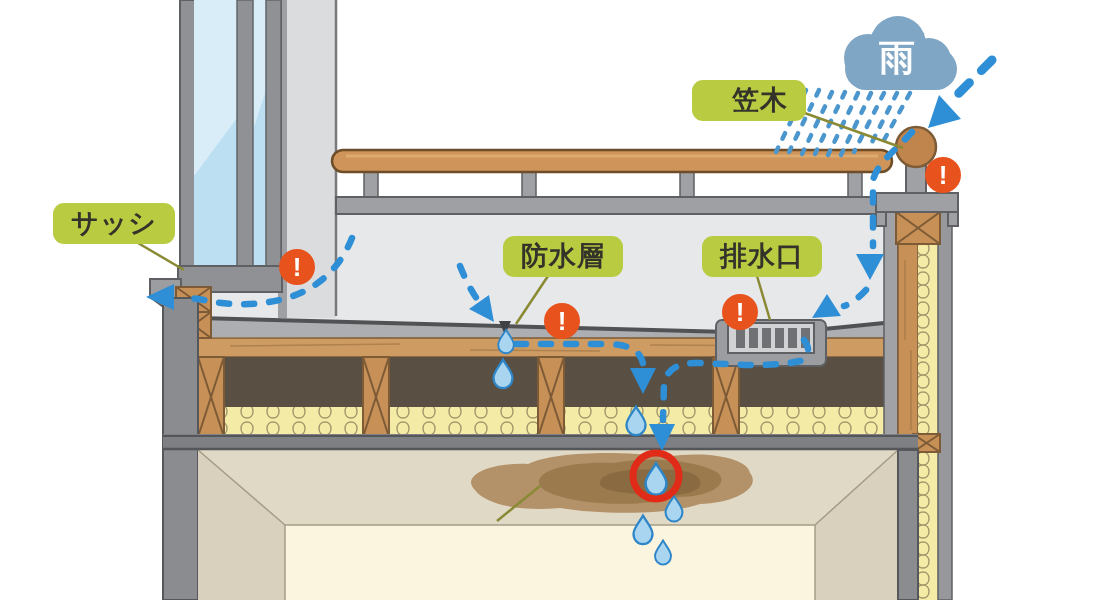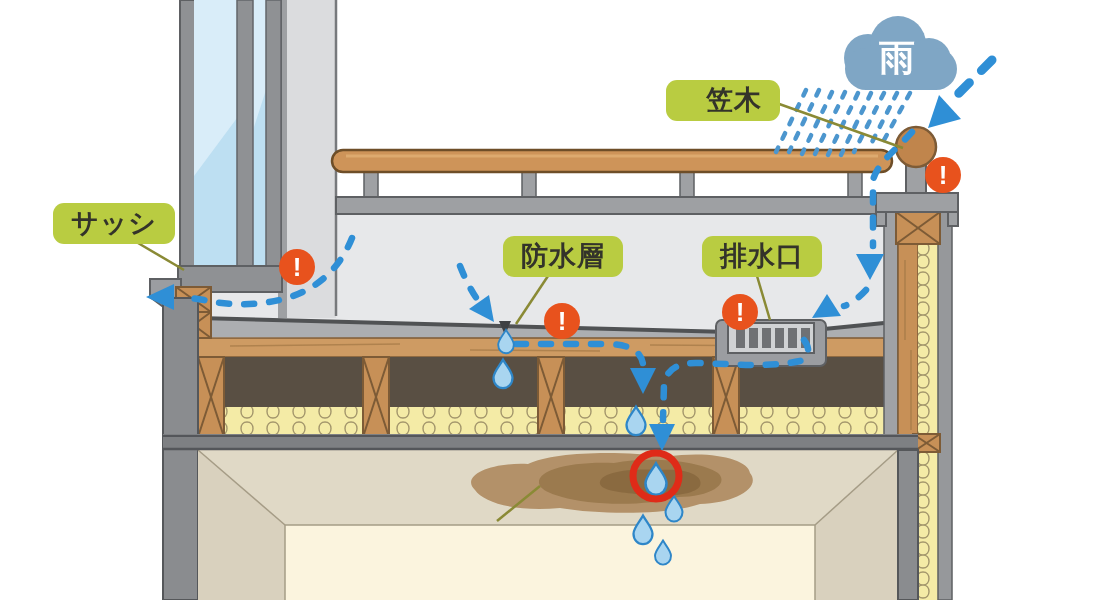--- a/index.html
+++ b/index.html
@@ -230,21 +230,21 @@
 
   <g stroke="#8a8a35" stroke-width="2.5">
     <line x1="768" y1="100" x2="903" y2="148"></line>
     <line x1="138" y1="243" x2="184" y2="270"></line>
     <line x1="548" y1="276" x2="516" y2="324"></line>
     <line x1="757" y1="276" x2="770" y2="320"></line>
     <line x1="497" y1="521" x2="540" y2="486"></line>
   </g>
 </svg>
 
-<div class="label" style="left:666px;top:80px;padding-left:40px;">笠木</div>
+<div class="label" style="left:692px;top:80px;padding-left:40px;">笠木</div>
 <div class="label" style="left:53px;top:203px;text-align:right;">サッシ</div>
 <div class="label" style="left:702px;top:236px;">排水口</div>
 <div class="label" style="left:503px;top:236px;">防水層</div>
 
 <div class="warn" style="left:279px;top:249px;">!</div>
 <div class="warn" style="left:544px;top:303px;">!</div>
 <div class="warn" style="left:722px;top:294px;">!</div>
 <div class="warn" style="left:925px;top:157px;">!</div>
 
 </div>

